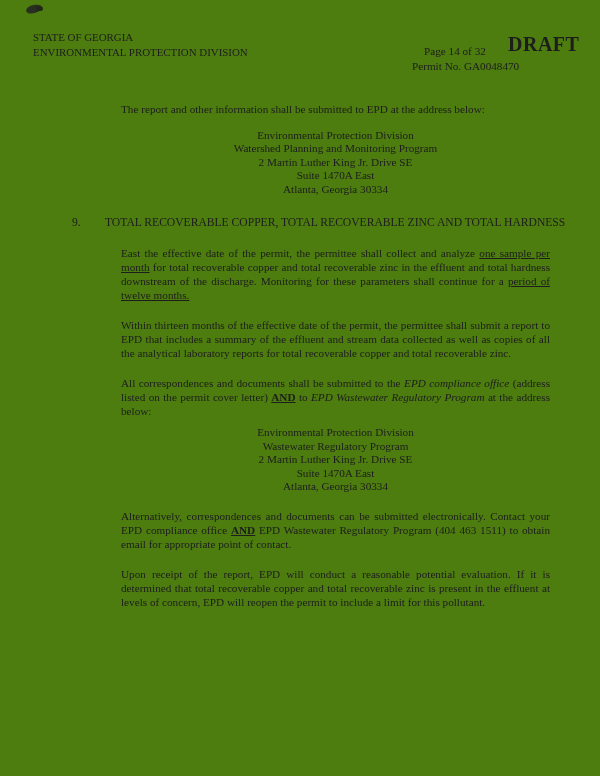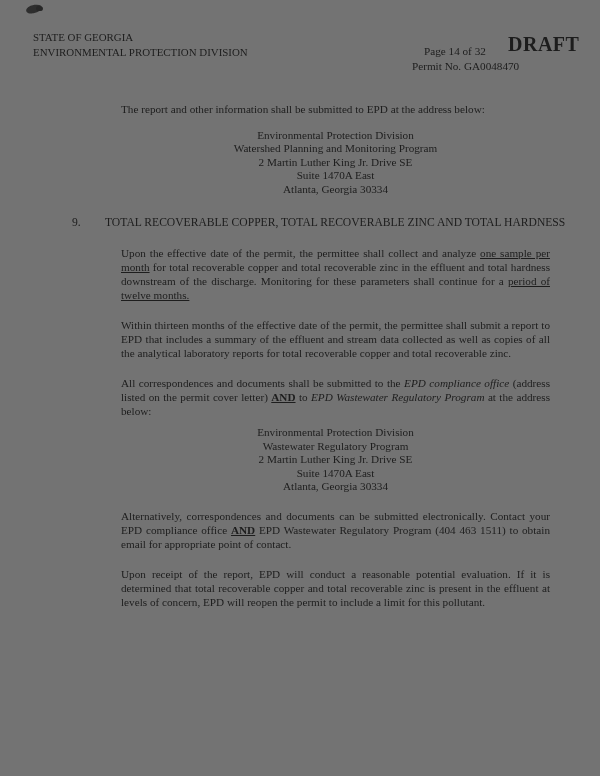--- a/index.html
+++ b/index.html
@@ -4,21 +4,21 @@
 <style>
   html, body { margin: 0; padding: 0; }
   body {
     width: 600px; height: 776px;
     background: #ffffff;
     font-family: "Liberation Serif", "DejaVu Serif", serif;
   }
   .page {
     position: relative;
     width: 600px; height: 776px;
-    background: #737373;
+    background: #4d7c0f;
     color: #1d1d1d;
     overflow: hidden;
   }
 
   
   .scan-mark {
     position: absolute; left: 26px; top: 5px;
     width: 16px; height: 8px;
     background: #222;
     border-radius: 55% 45% 60% 40%;
@@ -113,21 +113,21 @@
       <div>2 Martin Luther King Jr. Drive SE</div>
       <div>Suite 1470A East</div>
       <div>Atlanta, Georgia 30334</div>
     </div>
 
     <div class="section-heading">
       <div class="section-num">9.</div>
       <div class="section-title">TOTAL RECOVERABLE COPPER, TOTAL RECOVERABLE ZINC AND TOTAL HARDNESS</div>
     </div>
 
-    <p class="p-sampling"><span>Upon the effective date of the permit, the permittee shall collect and analyze </span><span class="u">one sample per month</span><span> for total recoverable copper and total recoverable zinc in the effluent and total hardness downstream of the discharge.  Monitoring for these parameters shall continue for a </span><span class="u">period of twelve months.</span></p>
+    <p class="p-sampling"><span>East the effective date of the permit, the permittee shall collect and analyze </span><span class="u">one sample per month</span><span> for total recoverable copper and total recoverable zinc in the effluent and total hardness downstream of the discharge.  Monitoring for these parameters shall continue for a </span><span class="u">period of twelve months.</span></p>
 
     <p class="p-report"><span>Within thirteen months of the effective date of the permit, the permittee shall submit a report to EPD that includes a summary of the effluent and stream data collected as well as copies of all the analytical laboratory reports for total recoverable copper and total recoverable zinc.</span></p>
 
     <p class="p-correspondence"><span>All correspondences and documents shall be submitted to the </span><span class="i">EPD compliance office</span><span> (address listed on the permit cover letter) </span><span class="u b">AND</span><span> to </span><span class="i">EPD Wastewater Regulatory Program</span><span> at the address below:</span></p>
 
     <div class="addr addr-2">
       <div>Environmental Protection Division</div>
       <div>Wastewater Regulatory Program</div>
       <div>2 Martin Luther King Jr. Drive SE</div>
       <div>Suite 1470A East</div>

